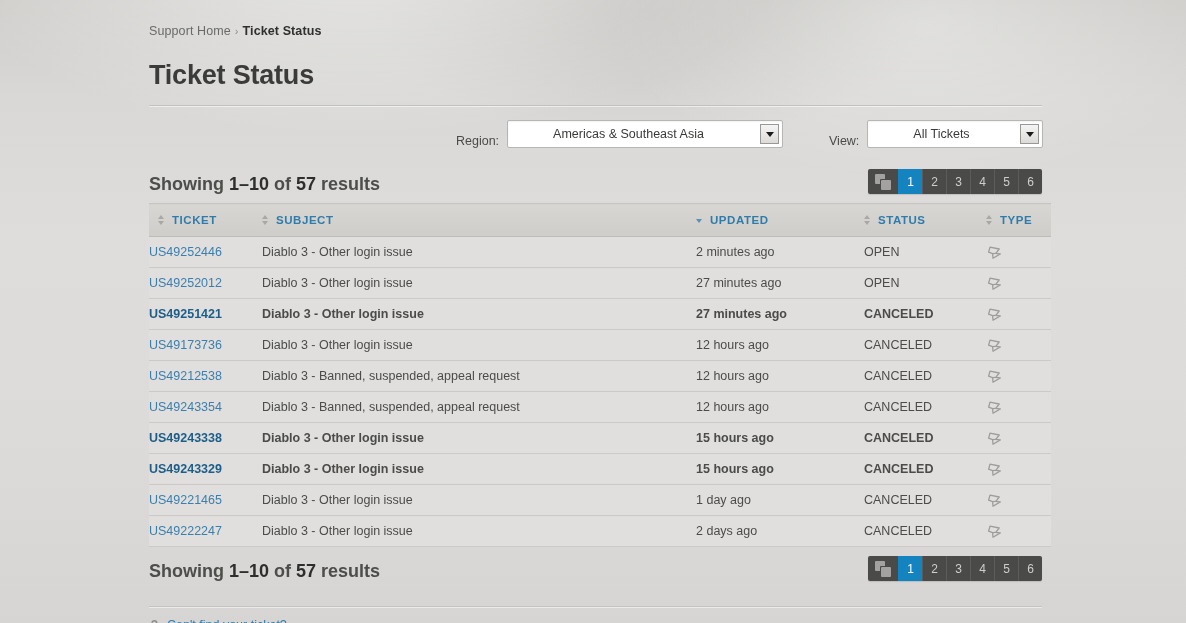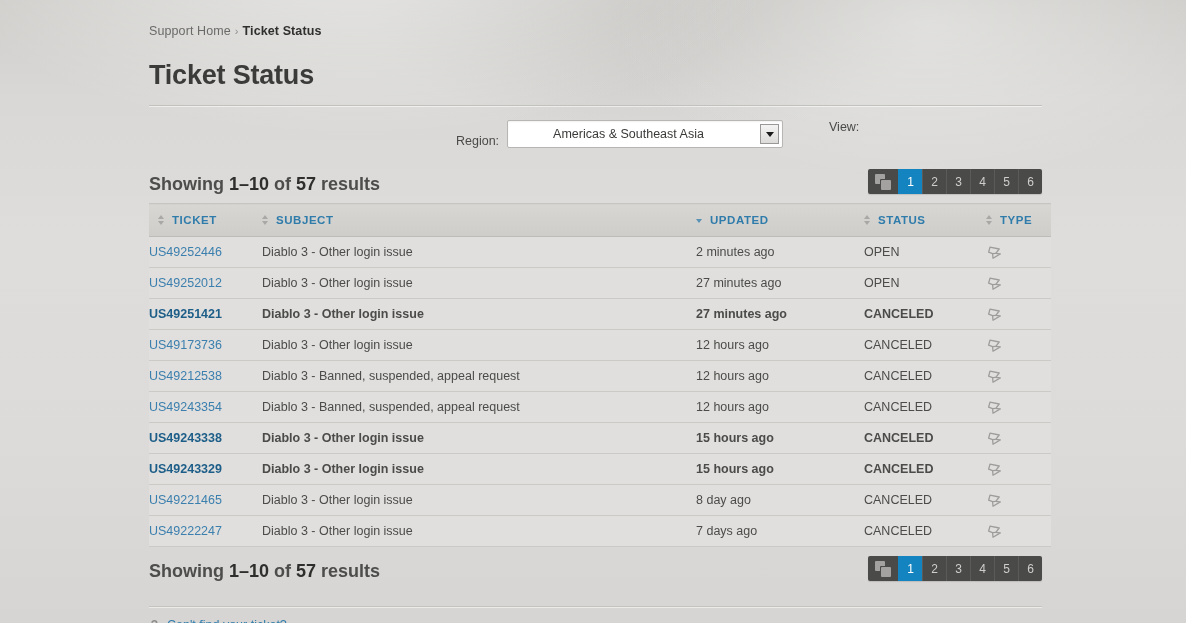--- a/index.html
+++ b/index.html
@@ -337,20 +337,26 @@
         <div class="select-box region">
           <span class="select-value">Americas &amp; Southeast Asia</span>
           <span class="select-arrow">
               <span class="caret-down"></span>
             </span>
         </div>
       </div>
 
       <div class="field-group view">
         <span class="field-label">View:</span>
+        <div class="select-box view">
+          <span class="select-value">All Tickets</span>
+          <span class="select-arrow">
+              <span class="caret-down"></span>
+            </span>
+        </div>
       </div>
     </div>
 
     <div class="results-row">
       <div class="showing">
         <span>Showing </span><b>1–10</b><span> of </span><b>57</b><span> results</span>
       </div>
       <div class="pager">
         <div class="pager-icon">
             <span class="sq a"></span>
@@ -507,33 +513,33 @@
             <td class="c-type"><svg class="game-icon" viewBox="0 0 18 17" aria-hidden="true">
   <g fill="none" stroke="#8f8e8c" stroke-width="1.3" stroke-linejoin="round">
     <path d="M4 3.2 L13.2 5 L9.8 9.4 L14.3 9.9 L7 14.2 L6.6 9.6 L2.6 8.1 Z"></path>
     <path d="M6.6 9.6 L9.8 9.4"></path>
   </g>
 </svg></td>
           </tr>
           <tr>
             <td class="c-ticket"><a href="#">US49221465</a></td>
             <td class="c-subject">Diablo 3 - Other login issue</td>
-            <td class="c-updated">8 day ago</td>
+            <td class="c-updated">1 day ago</td>
             <td class="c-status">CANCELED</td>
             <td class="c-type"><svg class="game-icon" viewBox="0 0 18 17" aria-hidden="true">
   <g fill="none" stroke="#8f8e8c" stroke-width="1.3" stroke-linejoin="round">
     <path d="M4 3.2 L13.2 5 L9.8 9.4 L14.3 9.9 L7 14.2 L6.6 9.6 L2.6 8.1 Z"></path>
     <path d="M6.6 9.6 L9.8 9.4"></path>
   </g>
 </svg></td>
           </tr>
           <tr>
             <td class="c-ticket"><a href="#">US49222247</a></td>
             <td class="c-subject">Diablo 3 - Other login issue</td>
-            <td class="c-updated">7 days ago</td>
+            <td class="c-updated">2 days ago</td>
             <td class="c-status">CANCELED</td>
             <td class="c-type"><svg class="game-icon" viewBox="0 0 18 17" aria-hidden="true">
   <g fill="none" stroke="#8f8e8c" stroke-width="1.3" stroke-linejoin="round">
     <path d="M4 3.2 L13.2 5 L9.8 9.4 L14.3 9.9 L7 14.2 L6.6 9.6 L2.6 8.1 Z"></path>
     <path d="M6.6 9.6 L9.8 9.4"></path>
   </g>
 </svg></td>
           </tr>
         </tbody>
     </table>

